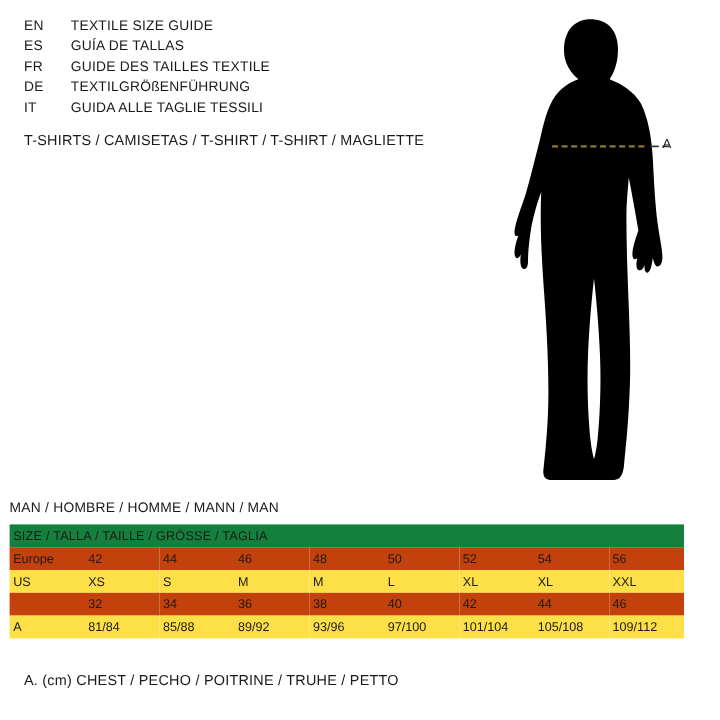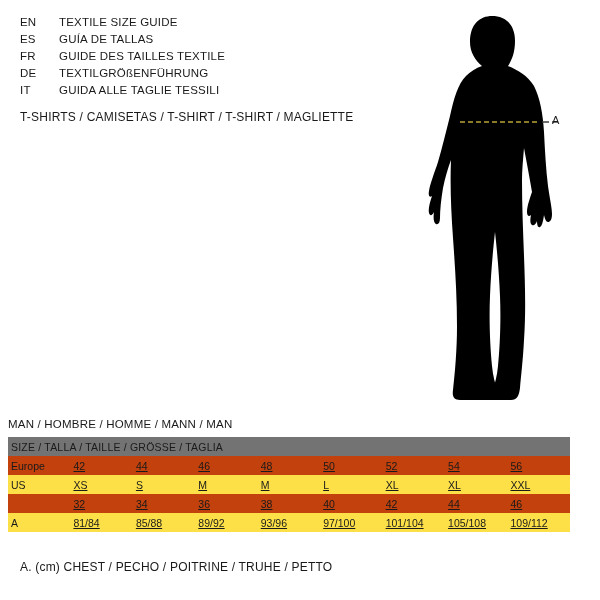--- a/index.html
+++ b/index.html
@@ -98,30 +98,30 @@
     table-layout: fixed;
     font-size: 10.5px;
   }
   table.size-table td {
     padding: 0;
     height: 19px;
     vertical-align: middle;
     white-space: nowrap;
   }
   .row-header td {
-    background: #737373;
+    background: #15803d;
     color: #1a1a1a;
     font-size: 10.5px;
     letter-spacing: 0.2px;
   }
   .row-shade td { background: #fde047; }
   .row-light td { background: #c2410c; }
   .col-label { width: 82px; padding-left: 3px !important; }
   .cell { text-align: left; }
-  .cell-inner { padding-left: 3px; text-decoration: underline; }
+  .cell-inner { padding-left: 3px; }
   .hdr-inner { padding-left: 3px; }
 
   .footnote {
     position: absolute;
     left: 20px;
     top: 560px;
     font-size: 12px;
     letter-spacing: 0.2px;
     white-space: nowrap;
   }

